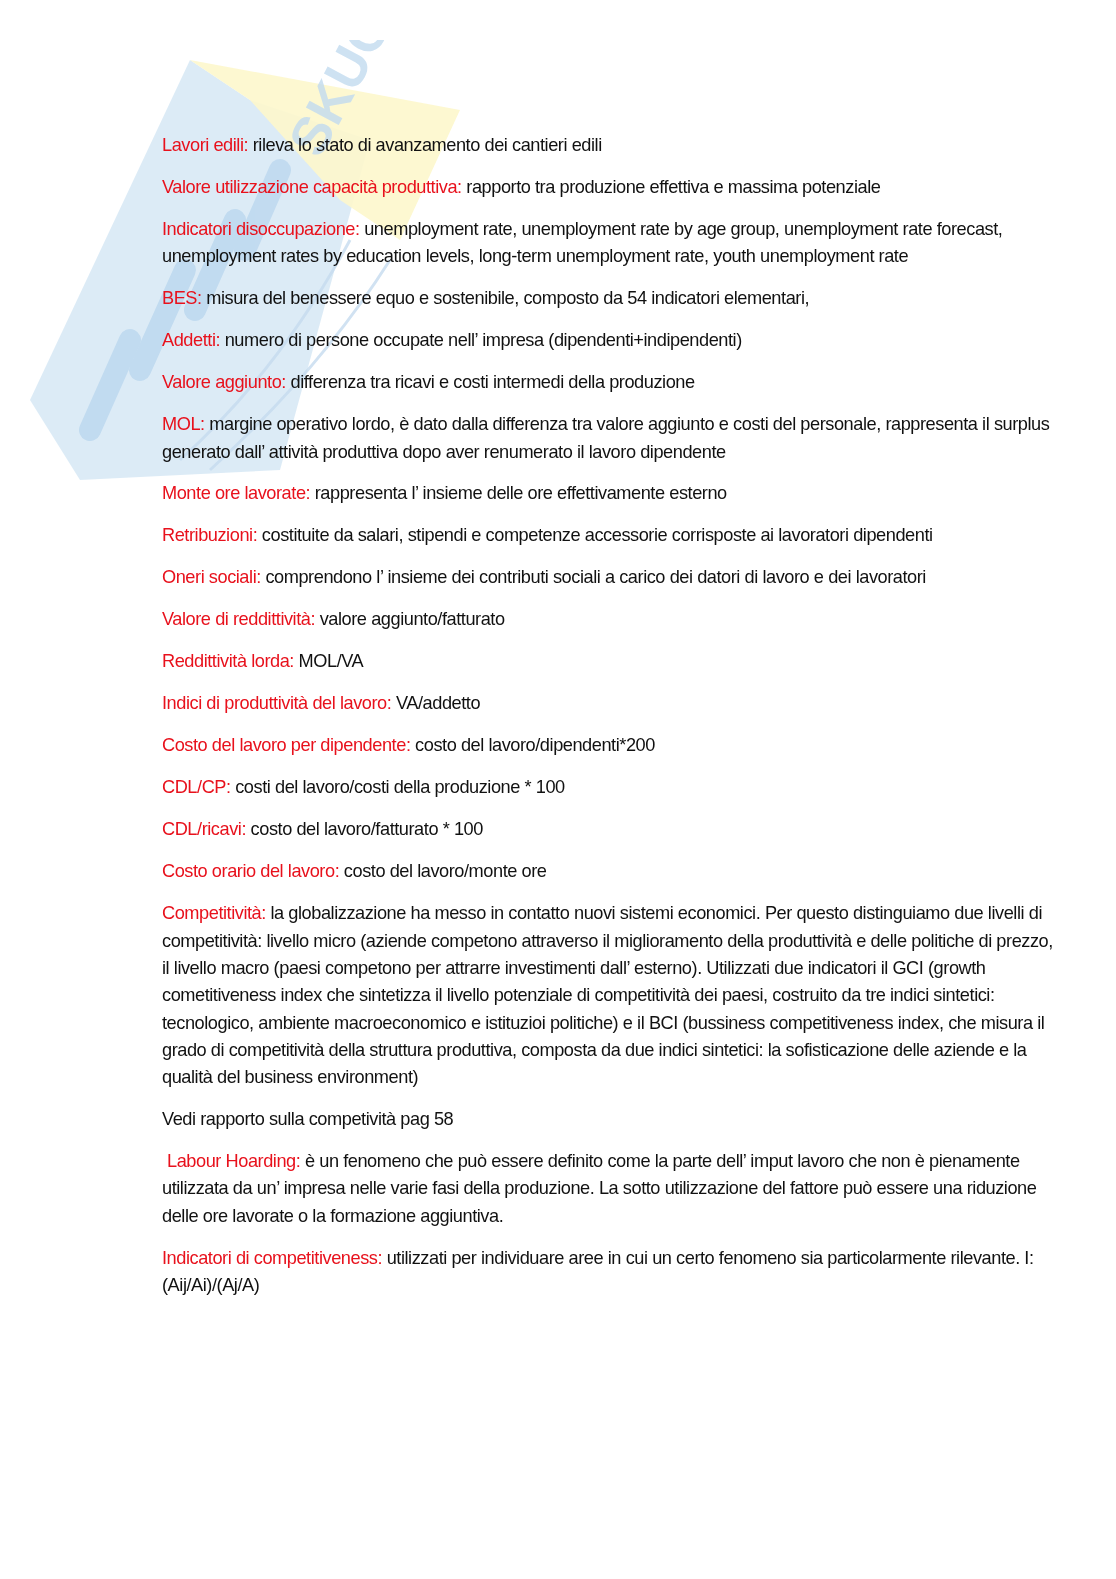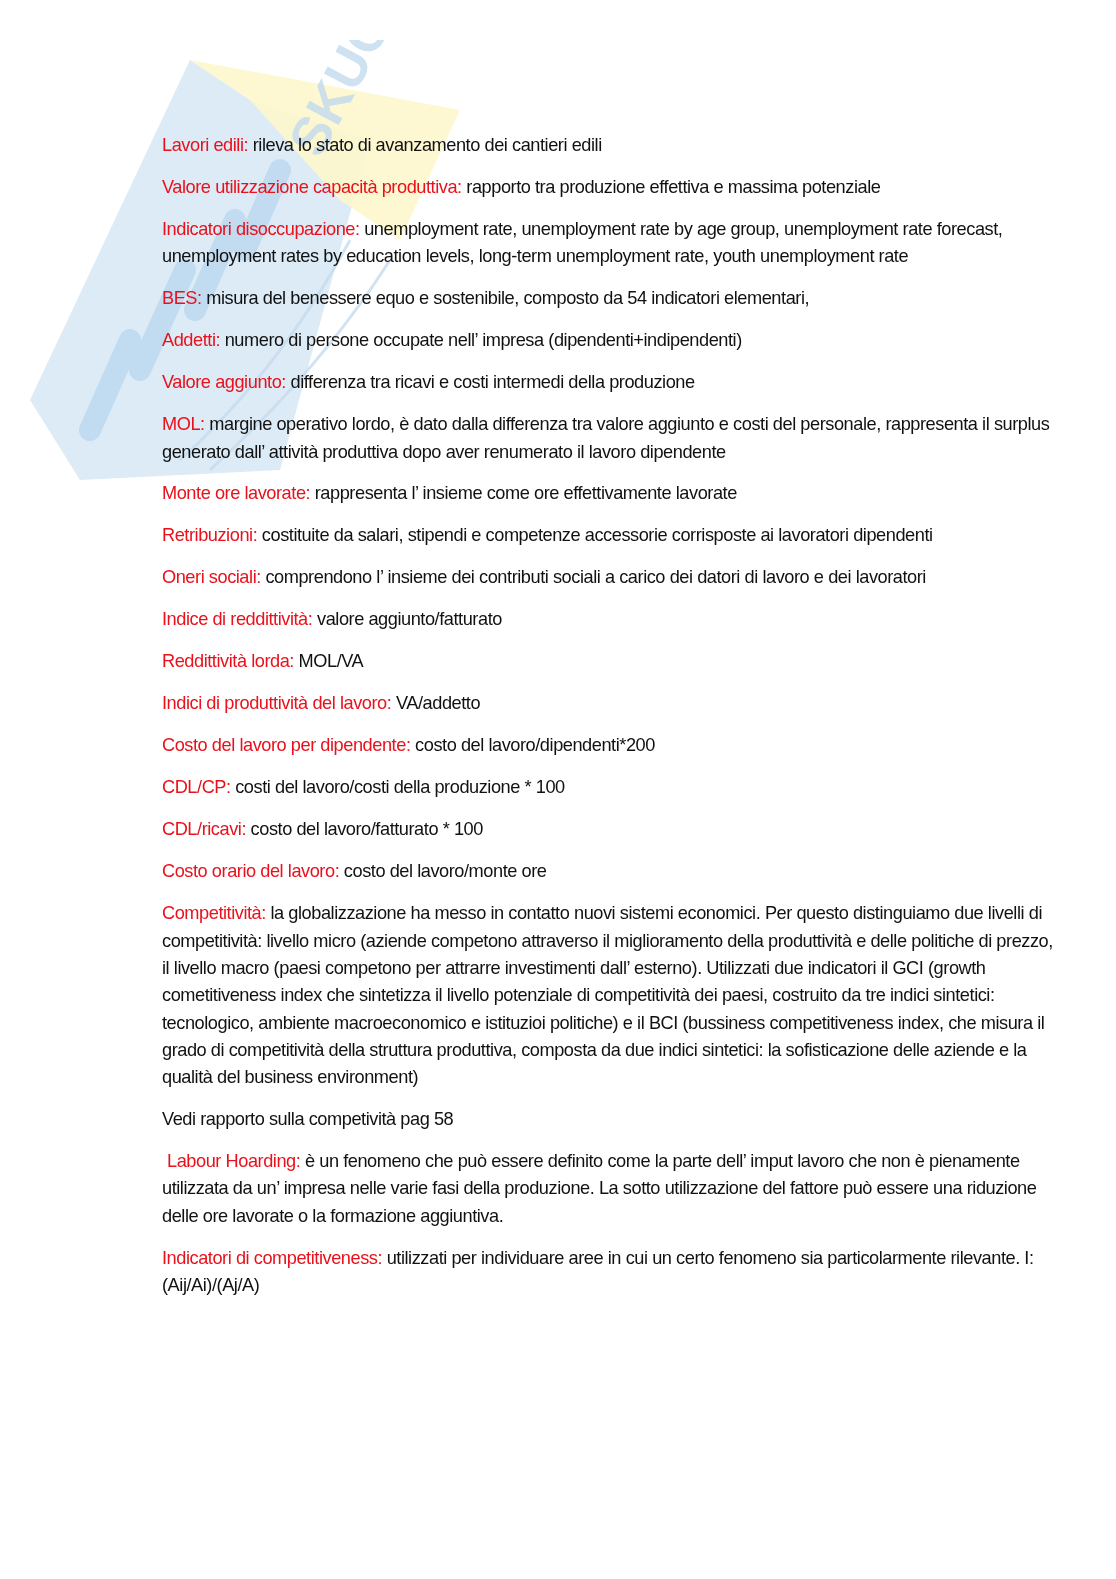--- a/index.html
+++ b/index.html
@@ -76,27 +76,27 @@
   <p class="entry"><span class="term">Indicatori disoccupazione:</span><span> unemployment rate, unemployment rate by age group, unemployment rate forecast, unemployment rates by education levels, long-term unemployment rate, youth unemployment rate</span></p>
 
   <p class="entry"><span class="term">BES:</span><span> misura del benessere equo e sostenibile, composto da 54 indicatori elementari,</span></p>
 
   <p class="entry"><span class="term">Addetti:</span><span> numero di persone occupate nell’ impresa (dipendenti+indipendenti)</span></p>
 
   <p class="entry"><span class="term">Valore aggiunto:</span><span> differenza tra ricavi e costi intermedi della produzione</span></p>
 
   <p class="entry"><span class="term">MOL:</span><span> margine operativo lordo, è dato dalla differenza tra valore aggiunto e costi del personale, rappresenta il surplus generato dall’ attività produttiva dopo aver renumerato il lavoro dipendente</span></p>
 
-  <p class="entry"><span class="term">Monte ore lavorate:</span><span> rappresenta l’ insieme come ore effettivamente lavorate</span></p>
+  <p class="entry"><span class="term">Monte ore lavorate:</span><span> rappresenta l’ insieme delle ore effettivamente esterno</span></p>
 
   <p class="entry"><span class="term">Retribuzioni:</span><span> costituite da salari, stipendi e competenze accessorie corrisposte ai lavoratori dipendenti</span></p>
 
   <p class="entry"><span class="term">Oneri sociali:</span><span> comprendono l’ insieme dei contributi sociali a carico dei datori di lavoro e dei lavoratori</span></p>
 
-  <p class="entry"><span class="term">Indice di reddittività:</span><span> valore aggiunto/fatturato</span></p>
+  <p class="entry"><span class="term">Valore di reddittività:</span><span> valore aggiunto/fatturato</span></p>
 
   <p class="entry"><span class="term">Reddittività lorda:</span><span> MOL/VA</span></p>
 
   <p class="entry"><span class="term">Indici di produttività del lavoro:</span><span> VA/addetto</span></p>
 
   <p class="entry"><span class="term">Costo del lavoro per dipendente:</span><span> costo del lavoro/dipendenti*200</span></p>
 
 
   <p class="entry"><span class="term">CDL/CP:</span><span> costi del lavoro/costi della produzione * 100</span></p>
 

